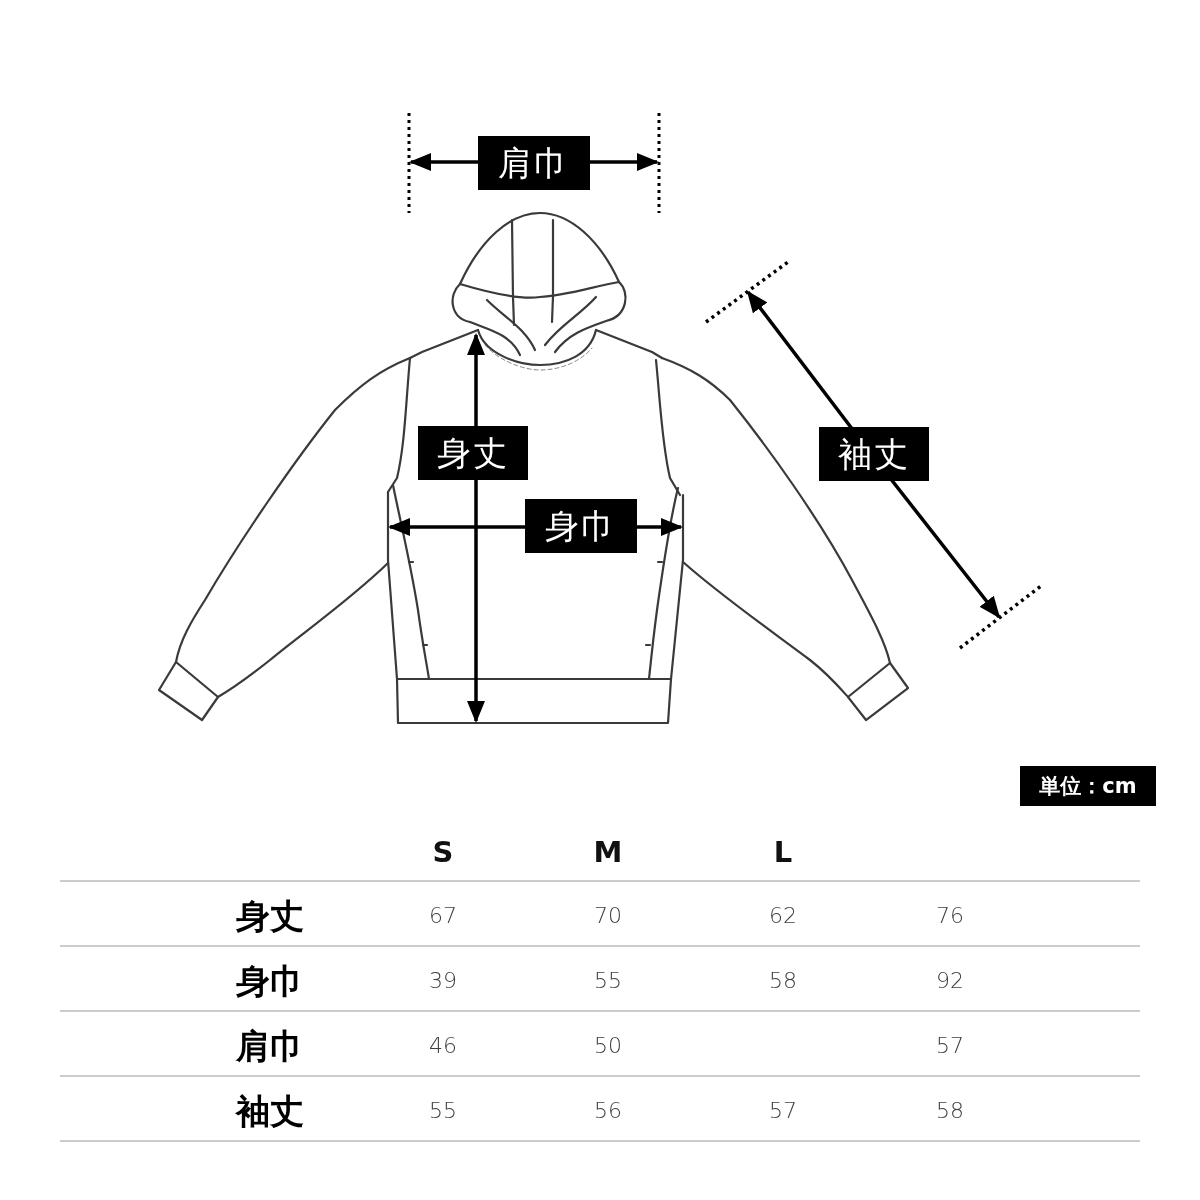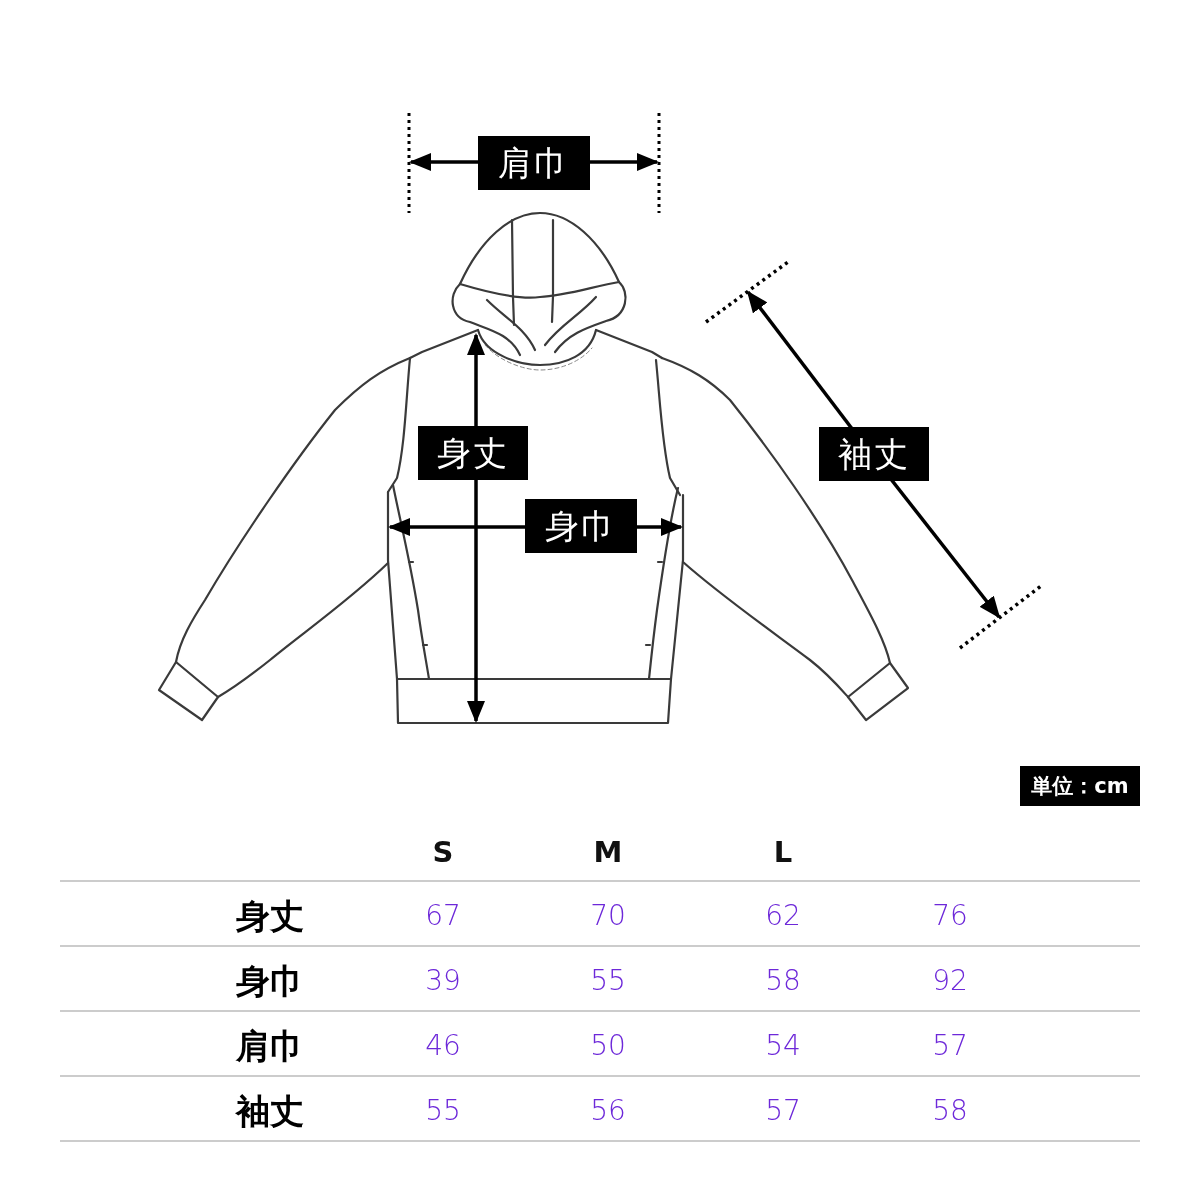--- a/index.html
+++ b/index.html
@@ -35,21 +35,21 @@
     }
     #label-shoulder { left: 478px; top: 136px; width: 112px; }
     #label-length   { left: 418px; top: 426px; width: 110px; }
     #label-chest    { left: 525px; top: 499px; width: 112px; }
     #label-sleeve   { left: 819px; top: 427px; width: 110px; }
 
     #unit-badge {
       position: absolute;
       left: 1020px;
       top: 766px;
-      width: 120px;
+      width: 136px;
       height: 40px;
       background: #000000;
       color: #ffffff;
       font-size: 21px;
       line-height: 40px;
       text-align: center;
       font-weight: bold;
     }
 
     #size-table {
@@ -77,24 +77,24 @@
       width: 120px;
     }
     .tbl-header .cell {
       font-family: "DejaVu Sans", sans-serif;
       font-weight: bold;
       font-size: 29px;
       line-height: 64px;
     }
     .tbl-row .cell {
       font-family: "DejaVu Sans", sans-serif;
-      font-size: 28px;
+      font-size: 22px;
       line-height: 68px;
       font-weight: 300;
-      color: #6d28d9;
+      color: #404040;
     }
     .tbl-row .cell.rowhead {
       font-weight: bold;
       font-size: 34px;
       color: #000000;
     }
     .c-head { left: 150px; }
     .c-s    { left: 323px; }
     .c-m    { left: 488px; }
     .c-l    { left: 663px; }
@@ -216,21 +216,20 @@
     <div class="cell c-s">39</div>
     <div class="cell c-m">55</div>
     <div class="cell c-l">58</div>
     <div class="cell c-xl">92</div>
   </div>
 
   <div class="tbl-row">
     <div class="cell rowhead c-head">肩巾</div>
     <div class="cell c-s">46</div>
     <div class="cell c-m">50</div>
-    <div class="cell c-l">54</div>
     <div class="cell c-xl">57</div>
   </div>
 
   <div class="tbl-row last">
     <div class="cell rowhead c-head">袖丈</div>
     <div class="cell c-s">55</div>
     <div class="cell c-m">56</div>
     <div class="cell c-l">57</div>
     <div class="cell c-xl">58</div>
   </div>

